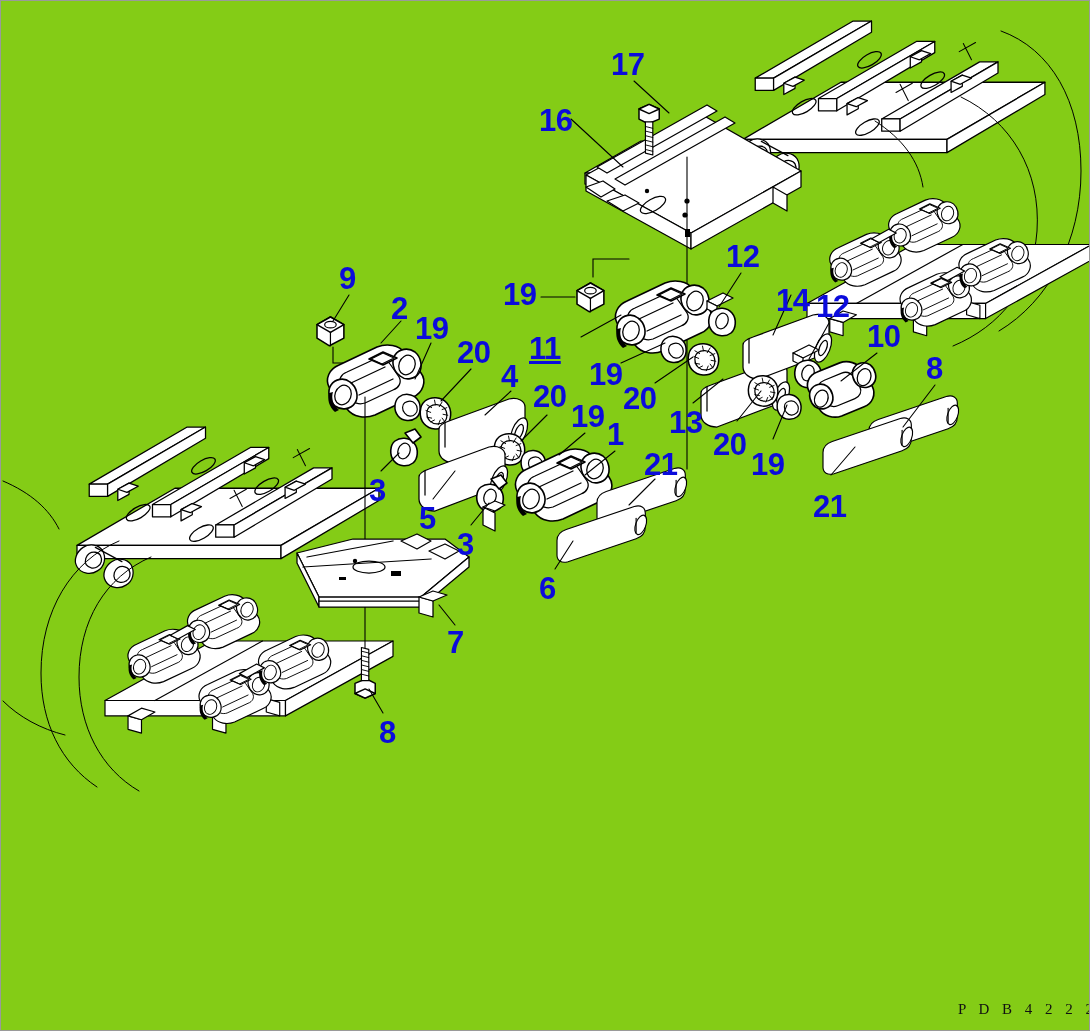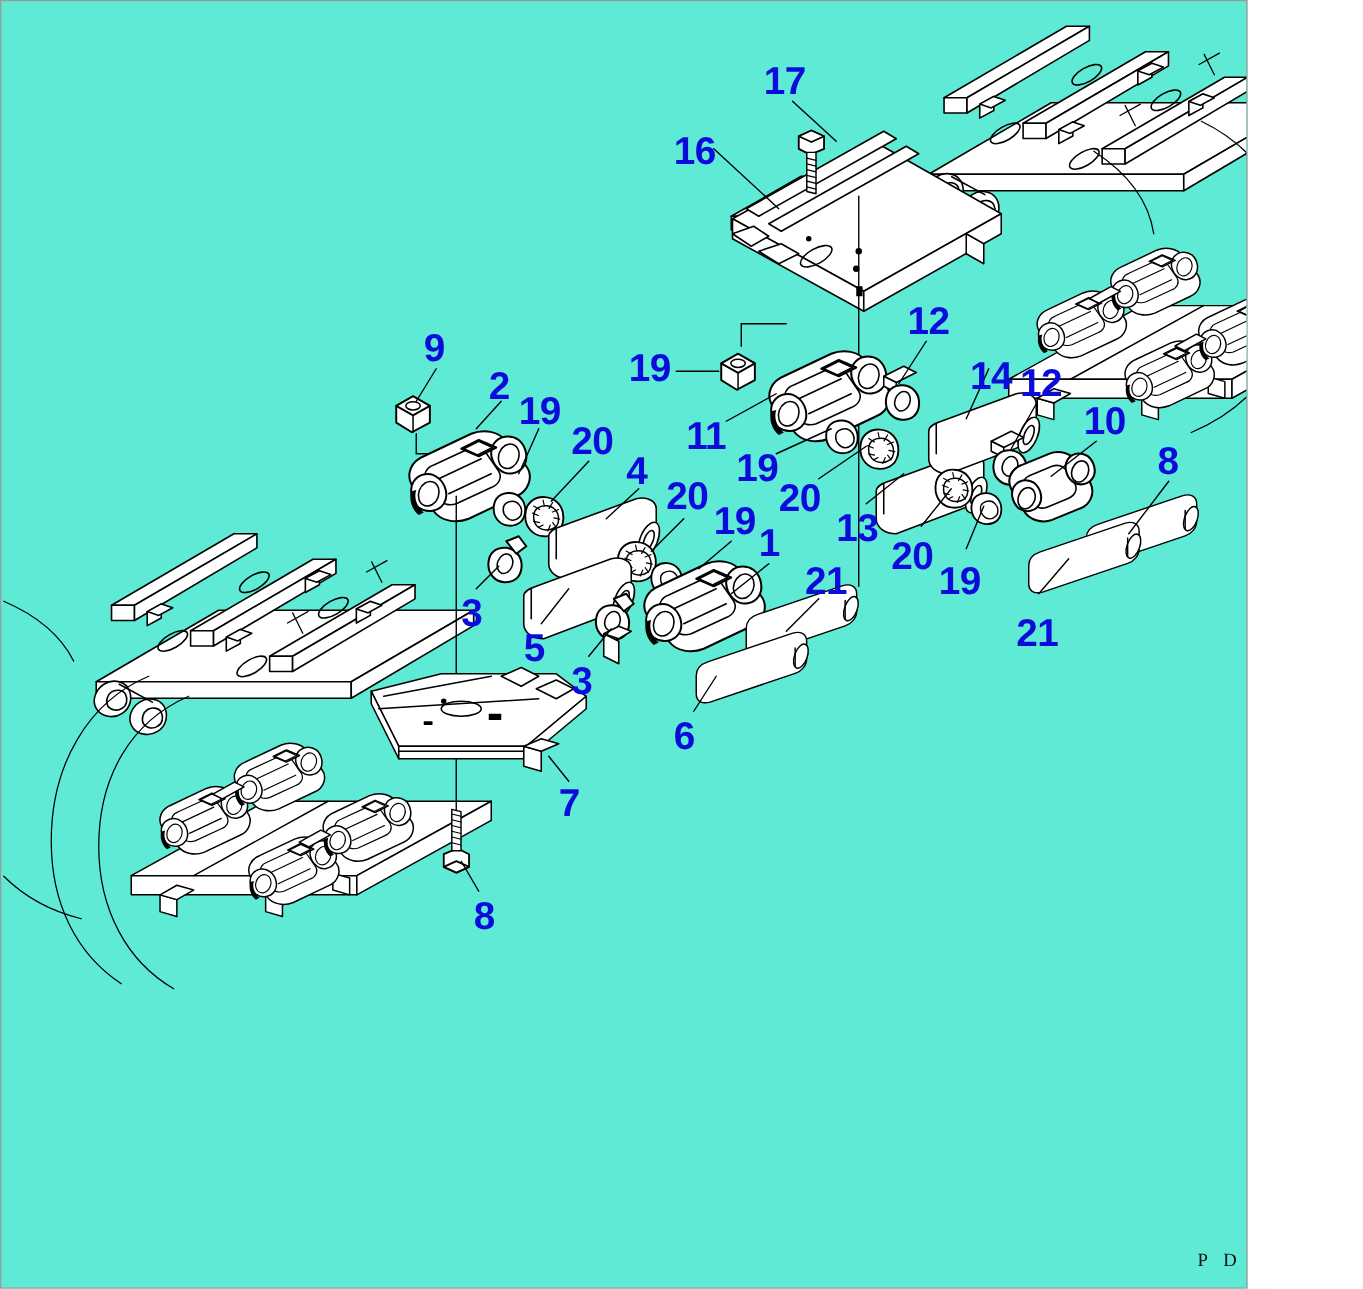--- a/index.html
+++ b/index.html
@@ -3,23 +3,23 @@
 <meta charset="utf-8">
 <title>PDB4222</title>
 <style>
   html,body{margin:0;padding:0;background:#ffffff;}
   body{
     font-family:"Liberation Sans", sans-serif;
     -webkit-font-smoothing:antialiased;
   }
   #sheet{
     position:relative;
-    width:998px;
+    width:1090px;
     height:1031px;
-    background:#5eead4;
+    background:#84cc16;
     box-sizing:border-box;
     border:1px solid #9a9a9a;
     overflow:hidden;
   }
   #art{position:absolute;left:0;top:0;width:1090px;height:1031px;}
   .lbl{
     position:absolute;
     color:#0b0bdc;
     font-family:"Liberation Sans", sans-serif;
     font-weight:bold;
@@ -393,21 +393,21 @@
 
   <div>
     <span class="lbl" style="left:610px;top:48px;">17</span>
     <span class="lbl" style="left:538px;top:104px;">16</span>
     <span class="lbl" style="left:725px;top:240px;">12</span>
     <span class="lbl" style="left:775px;top:262px;margin-top:22px;">14</span>
     <span class="lbl" style="left:815px;top:290px;">12</span>
     <span class="lbl" style="left:866px;top:320px;">10</span>
     <span class="lbl" style="left:925px;top:352px;">8</span>
     <span class="lbl" style="left:502px;top:278px;">19</span>
-    <span class="lbl" style="left:548px;top:332px;">11</span>
+    <span class="lbl" style="left:528px;top:332px;text-decoration:underline;">11</span>
     <span class="lbl" style="left:588px;top:358px;">19</span>
     <span class="lbl" style="left:622px;top:382px;">20</span>
     <span class="lbl" style="left:668px;top:406px;">13</span>
     <span class="lbl" style="left:712px;top:428px;">20</span>
     <span class="lbl" style="left:750px;top:448px;">19</span>
     <span class="lbl" style="left:812px;top:490px;">21</span>
     <span class="lbl" style="left:338px;top:262px;">9</span>
     <span class="lbl" style="left:390px;top:292px;">2</span>
     <span class="lbl" style="left:414px;top:312px;">19</span>
     <span class="lbl" style="left:456px;top:336px;">20</span>

